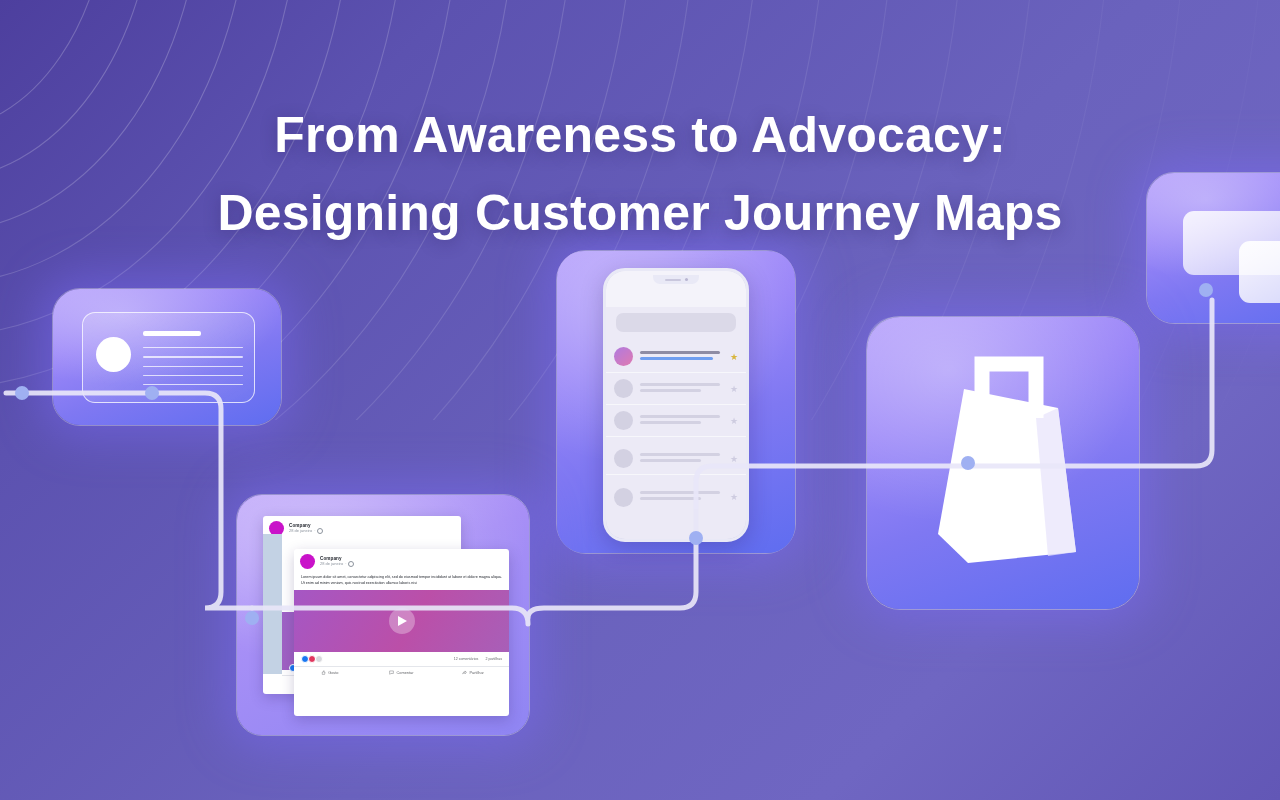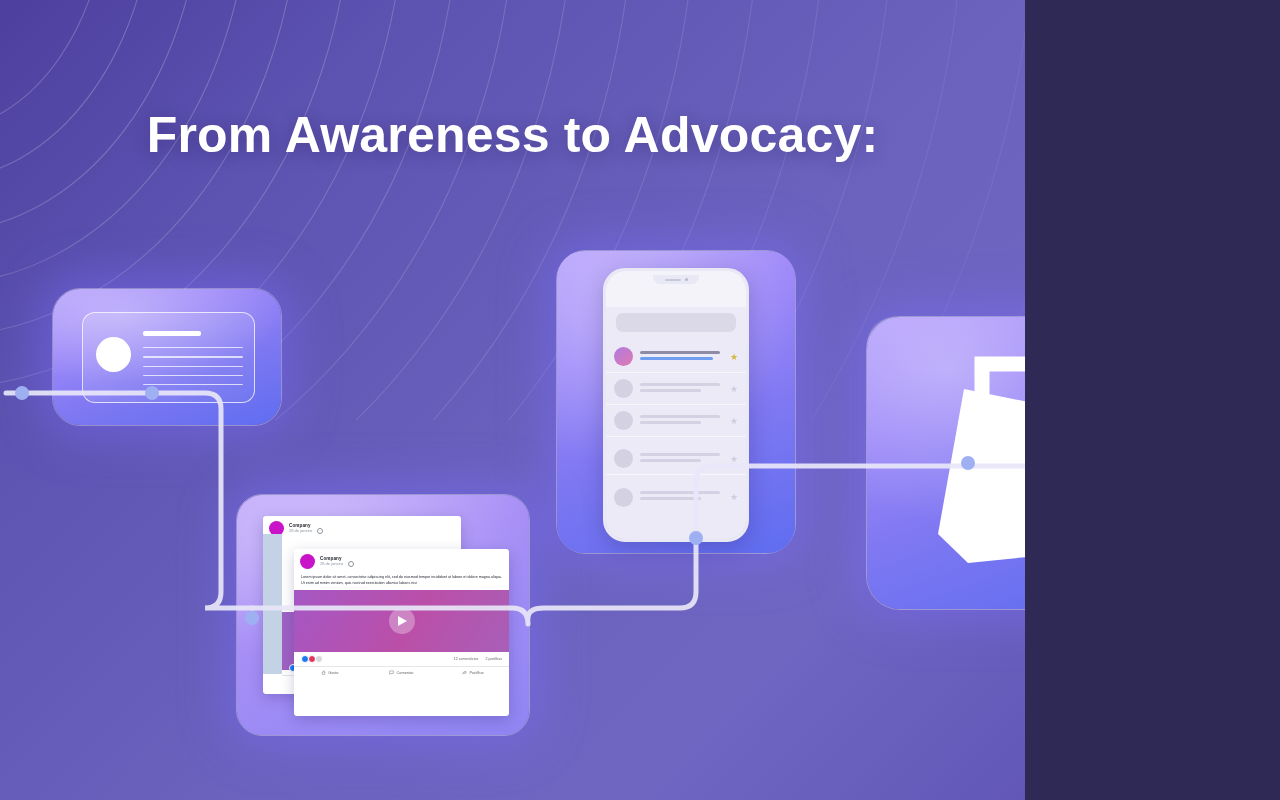--- a/index.html
+++ b/index.html
@@ -1,18 +1,18 @@
 <!DOCTYPE html>
 <html><head>
 <meta charset="utf-8">
 <style>
   html,body{margin:0;padding:0;background:#2e2a55;}
   body{width:1280px;height:800px;overflow:hidden;font-family:"Liberation Sans",sans-serif;}
 
-  #stage{position:relative;width:1025px;height:800px;overflow:hidden;
+  #stage{position:relative;width:1280px;height:800px;overflow:hidden;
          background:linear-gradient(135deg,#4d3f9e 0%,#5c52b0 22%,#6a62bd 55%,#6f66c2 78%,#6257b6 100%);}
 
   
   .arcs{position:absolute;inset:0;pointer-events:none;}
 
   
   .title{position:absolute;left:0;right:0;top:62px;text-align:center;z-index:30;
          color:#ffffff;font-size:50px;line-height:78px;font-weight:700;letter-spacing:.2px;
          text-shadow:0 3px 16px rgba(40,28,90,.35);}
   .title .l2{display:block;}
@@ -161,20 +161,21 @@
         <ellipse cx="-60" cy="-120" rx="1246" ry="1184"></ellipse>
         <ellipse cx="-60" cy="-120" rx="1324" ry="1236"></ellipse>
         <ellipse cx="-60" cy="-120" rx="1404" ry="1288"></ellipse>
         <ellipse cx="-60" cy="-120" rx="1486" ry="1340"></ellipse>
       </g>
     </g>
   </svg>
 
   <h1 class="title">
     <span>From Awareness to Advocacy:</span>
+    <span class="l2">Designing Customer Journey Maps</span>
   </h1>
 
   <svg class="conn" width="1280" height="800" viewBox="0 0 1280 800">
     <g fill="none" stroke="#e8e6f8" stroke-width="5" stroke-linecap="round" opacity=".92">
       <path d="M6 393 H205 Q221 393 221 409 V592 Q221 608 205 608 H252"></path>
       <path d="M252 608 H512 Q528 608 528 624 V624"></path>
       <path d="M528 618 V618 Q528 608 544 608 H680 Q696 608 696 592 V482 Q696 466 712 466 H1196 Q1212 466 1212 450 V300"></path>
     </g>
     <g fill="#9fb0f2">
       <circle cx="22" cy="393" r="7"></circle>

